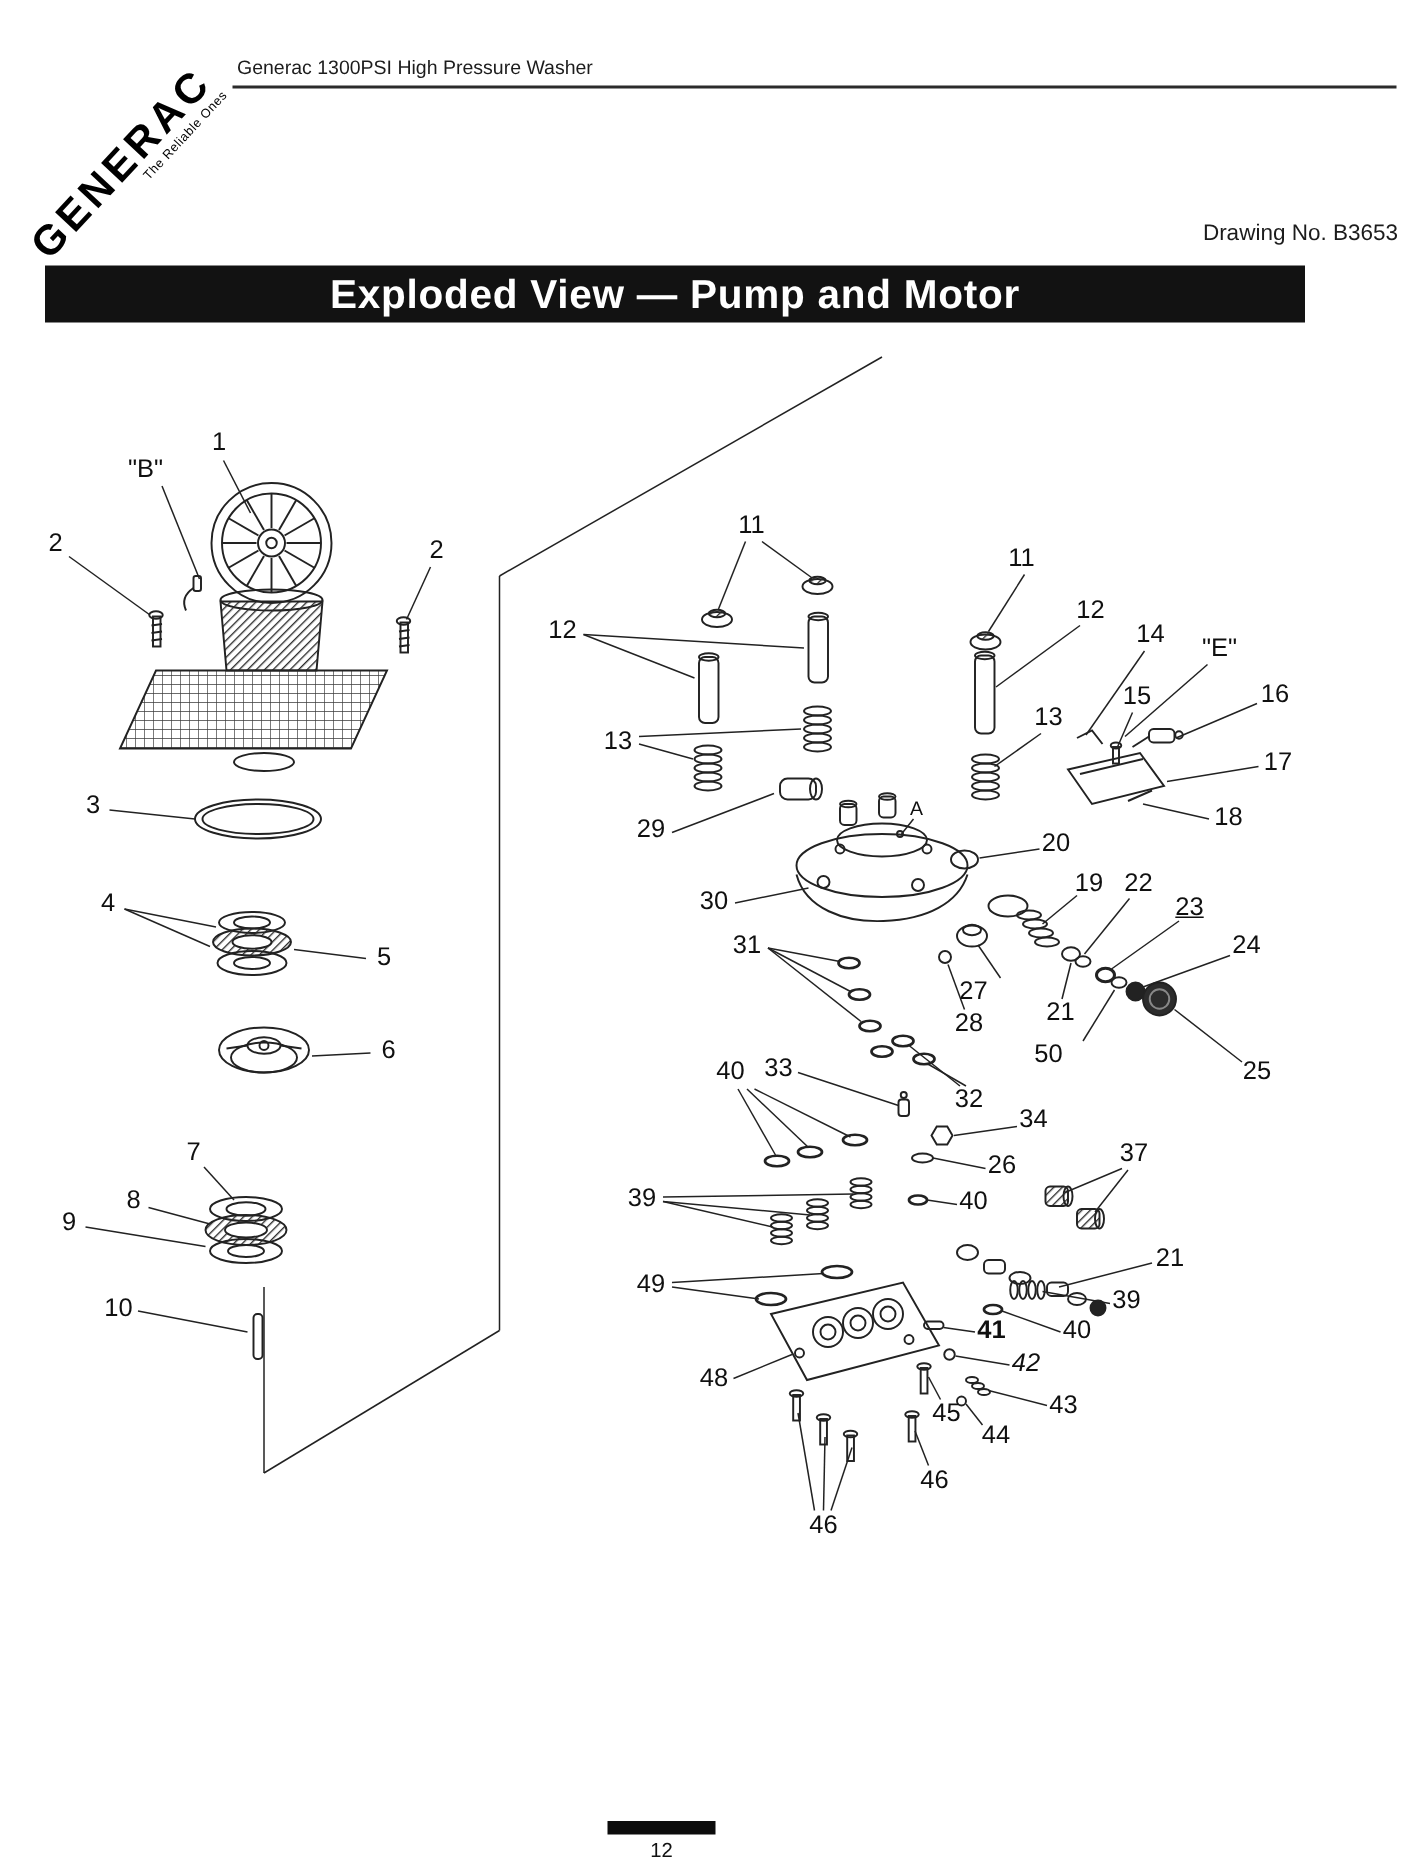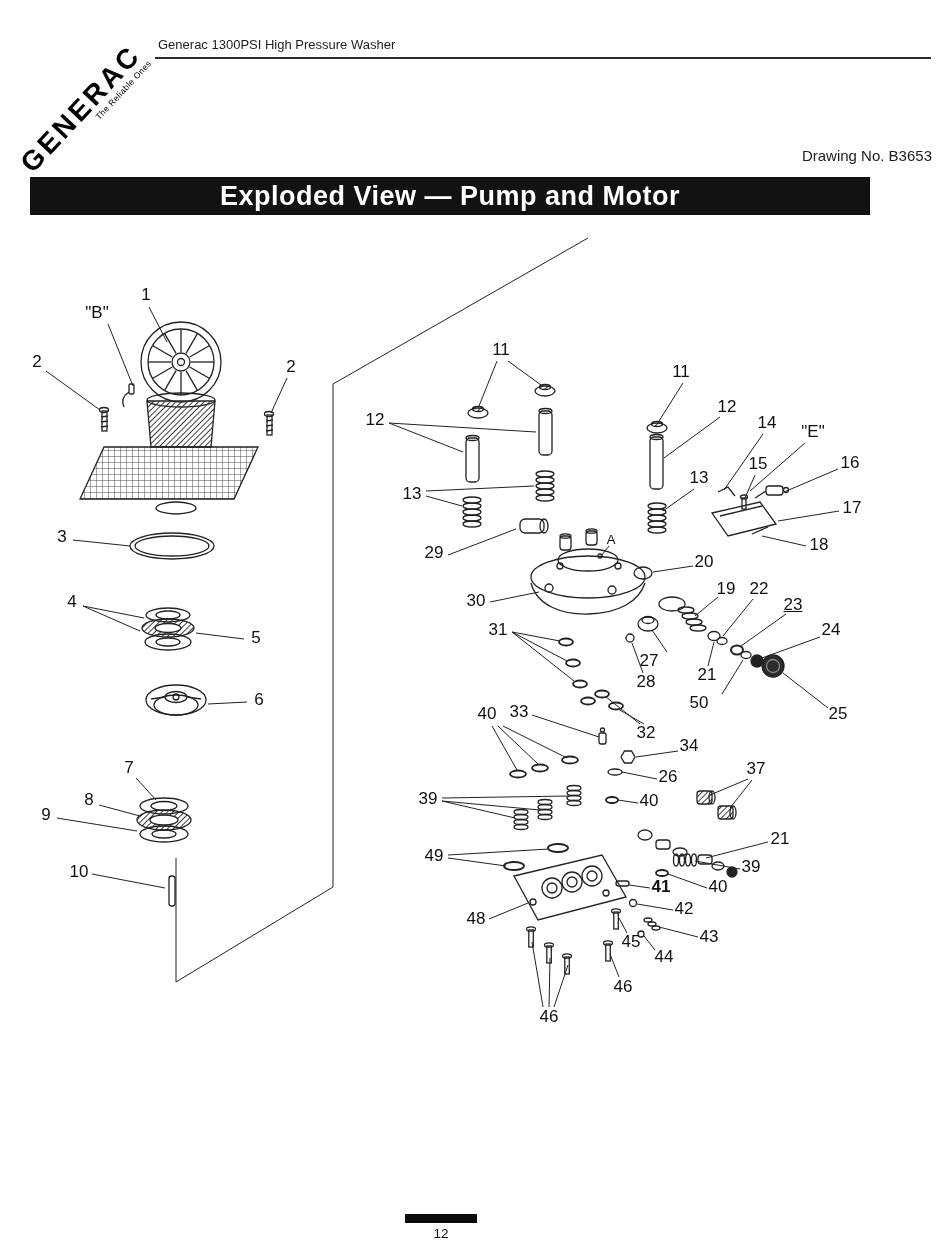--- a/index.html
+++ b/index.html
@@ -444,21 +444,21 @@
       <span class="callout" style="left: 689px; top: 746px;">34</span>
       <span class="callout" style="left: 668px; top: 777px;">26</span>
       <span class="callout" style="left: 649px; top: 801px;">40</span>
       <span class="callout" style="left: 756px; top: 769px;">37</span>
       <span class="callout" style="left: 428px; top: 799px;">39</span>
       <span class="callout" style="left: 780px; top: 839px;">21</span>
       <span class="callout" style="left: 751px; top: 867px;">39</span>
       <span class="callout" style="left: 718px; top: 887px;">40</span>
       <span class="callout" style="left: 434px; top: 856px; text-align: right;">49</span>
       <span class="callout" style="left: 661px; top: 887px; font-weight: bold;">41</span>
-      <span class="callout" style="left: 684px; top: 909px;">42</span>
+      <span class="callout" style="left: 684px; top: 909px; font-style: italic;">42</span>
       <span class="callout" style="left: 709px; top: 937px;">43</span>
       <span class="callout" style="left: 631px; top: 942px;">45</span>
       <span class="callout" style="left: 664px; top: 957px;">44</span>
       <span class="callout" style="left: 476px; top: 919px;">48</span>
       <span class="callout" style="left: 623px; top: 987px;">46</span>
       <span class="callout" style="left: 549px; top: 1017px;">46</span>
     </div>
 
 
   <div class="footer-bar"></div>

